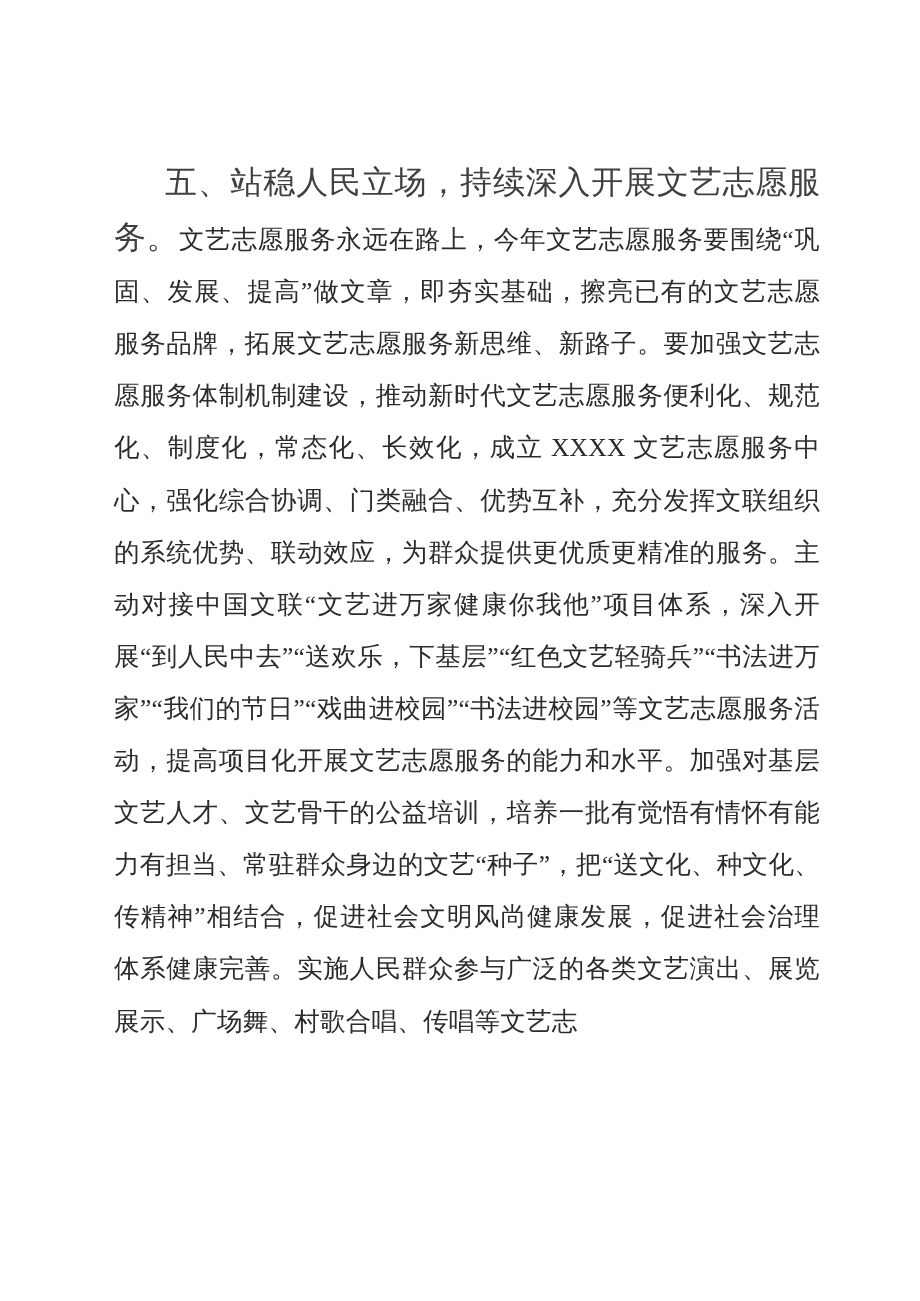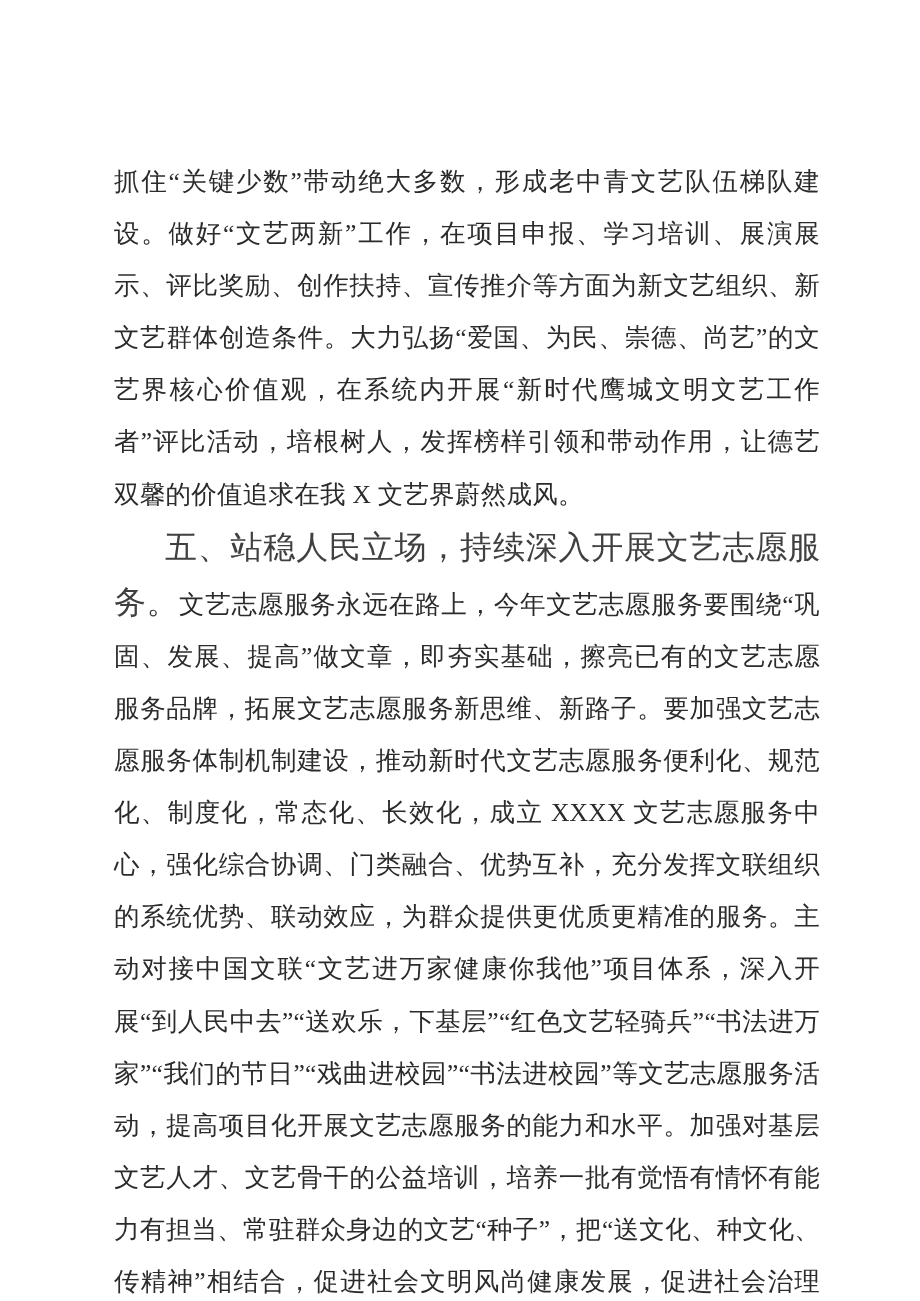--- a/index.html
+++ b/index.html
@@ -54,19 +54,18 @@
     color: #404040;
   }
 </style>
 </head>
 <body>
 
 <div id="page">
 
   <div id="text-block">
 
-    <p class="doc-para">抓住“关键少数”带动绝大多数，形成老中青文艺队伍梯队建设。做好“文艺两新”工作，在项目申报、学习培训、展演展示、评比奖励、创作扶持、宣传推介等方面为新文艺组织、新文艺群体创造条件。大力弘扬“爱国、为民、崇德、尚艺”的文艺界核心价值观，在系统内开展“新时代鹰城文明文艺工作者”评比活动，培根树人，发挥榜样引领和带动作用，让德艺双馨的价值追求在我 X 文艺界蔚然成风。</p>
 
     <p class="doc-para indent"><span class="heading-run">五、站稳人民立场，持续深入开展文艺志愿服务。</span><span class="body-run">文艺志愿服务永远在路上，今年文艺志愿服务要围绕“巩固、发展、提高”做文章，即夯实基础，擦亮已有的文艺志愿服务品牌，拓展文艺志愿服务新思维、新路子。要加强文艺志愿服务体制机制建设，推动新时代文艺志愿服务便利化、规范化、制度化，常态化、长效化，成立 XXXX 文艺志愿服务中心，强化综合协调、门类融合、优势互补，充分发挥文联组织的系统优势、联动效应，为群众提供更优质更精准的服务。主动对接中国文联“文艺进万家健康你我他”项目体系，深入开展“到人民中去”“送欢乐，下基层”“红色文艺轻骑兵”“书法进万家”“我们的节日”“戏曲进校园”“书法进校园”等文艺志愿服务活动，提高项目化开展文艺志愿服务的能力和水平。加强对基层文艺人才、文艺骨干的公益培训，培养一批有觉悟有情怀有能力有担当、常驻群众身边的文艺“种子”，把“送文化、种文化、传精神”相结合，促进社会文明风尚健康发展，促进社会治理体系健康完善。实施人民群众参与广泛的各类文艺演出、展览展示、广场舞、村歌合唱、传唱等文艺志</span></p>
 
   </div>
 
 </div>
 
 </body></html>

